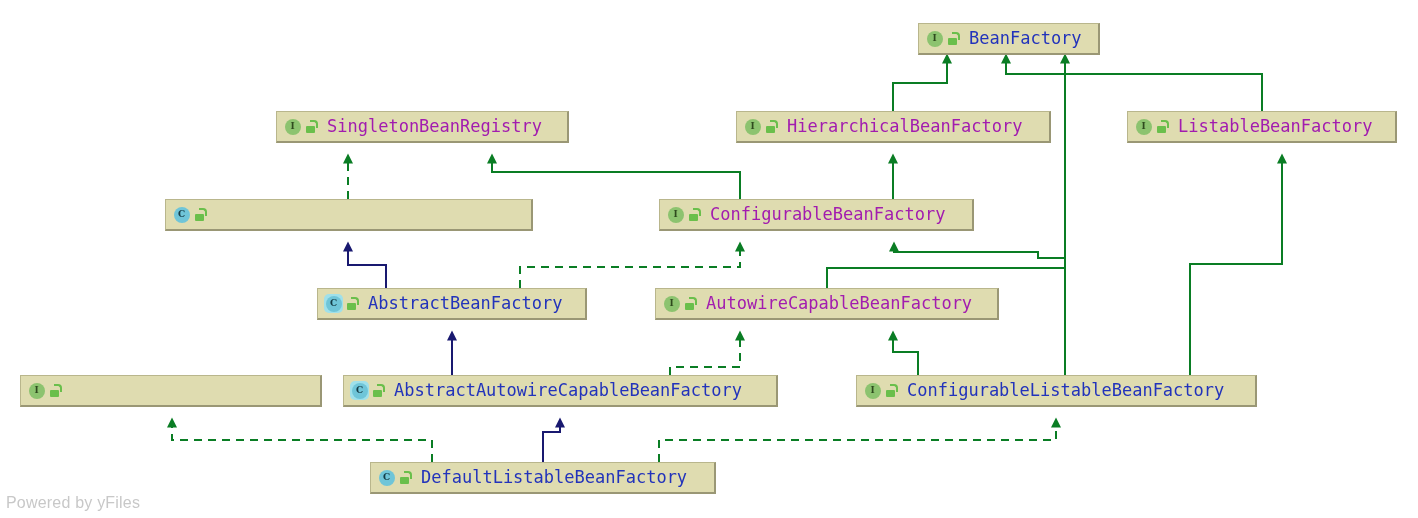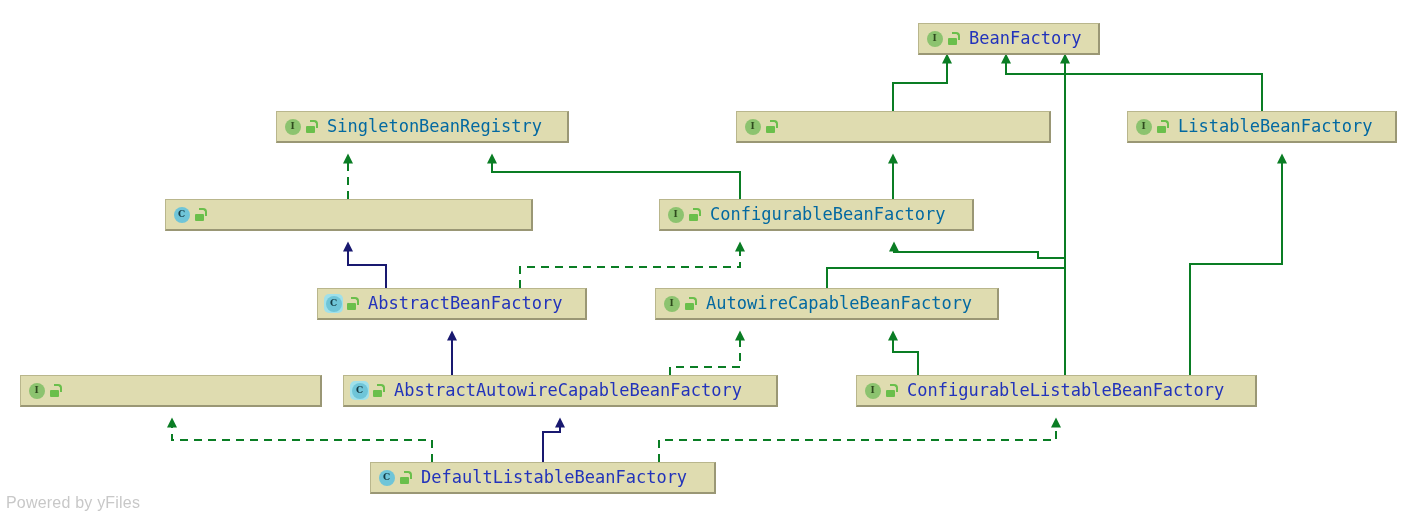--- a/index.html
+++ b/index.html
@@ -106,21 +106,21 @@
     border-left: none;
     border-radius: 0 4px 0 0;
   }
   .node .label {
     font-family: "DejaVu Sans Mono", monospace;
     font-size: 17px;
     letter-spacing: 0px;
     line-height: 1;
     text-align: center;
   }
-  .node .label.black { color: #0369a1; }
+  .node .label.black { color: #a21caf; }
   .node .label.blue  { color: #2233bb; }
 
   #watermark {
     position: absolute;
     left: 6px;
     top: 494px;
     font-family: "Liberation Sans", sans-serif;
     font-size: 16px;
     color: #c8c8c8;
     letter-spacing: 0.2px;
@@ -207,20 +207,21 @@
   </div>
 
   <div class="node iface" style="left:736px; top:111px; width:315px;">
     <span class="icon-badge">
         <span class="disc">I</span>
       </span>
     <span class="lock-icon">
         <span class="shackle"></span>
         <span class="body"></span>
       </span>
+    <span class="label black">HierarchicalBeanFactory</span>
   </div>
 
   <div class="node iface" style="left:1127px; top:111px; width:270px;">
     <span class="icon-badge">
         <span class="disc">I</span>
       </span>
     <span class="lock-icon">
         <span class="shackle"></span>
         <span class="body"></span>
       </span>

